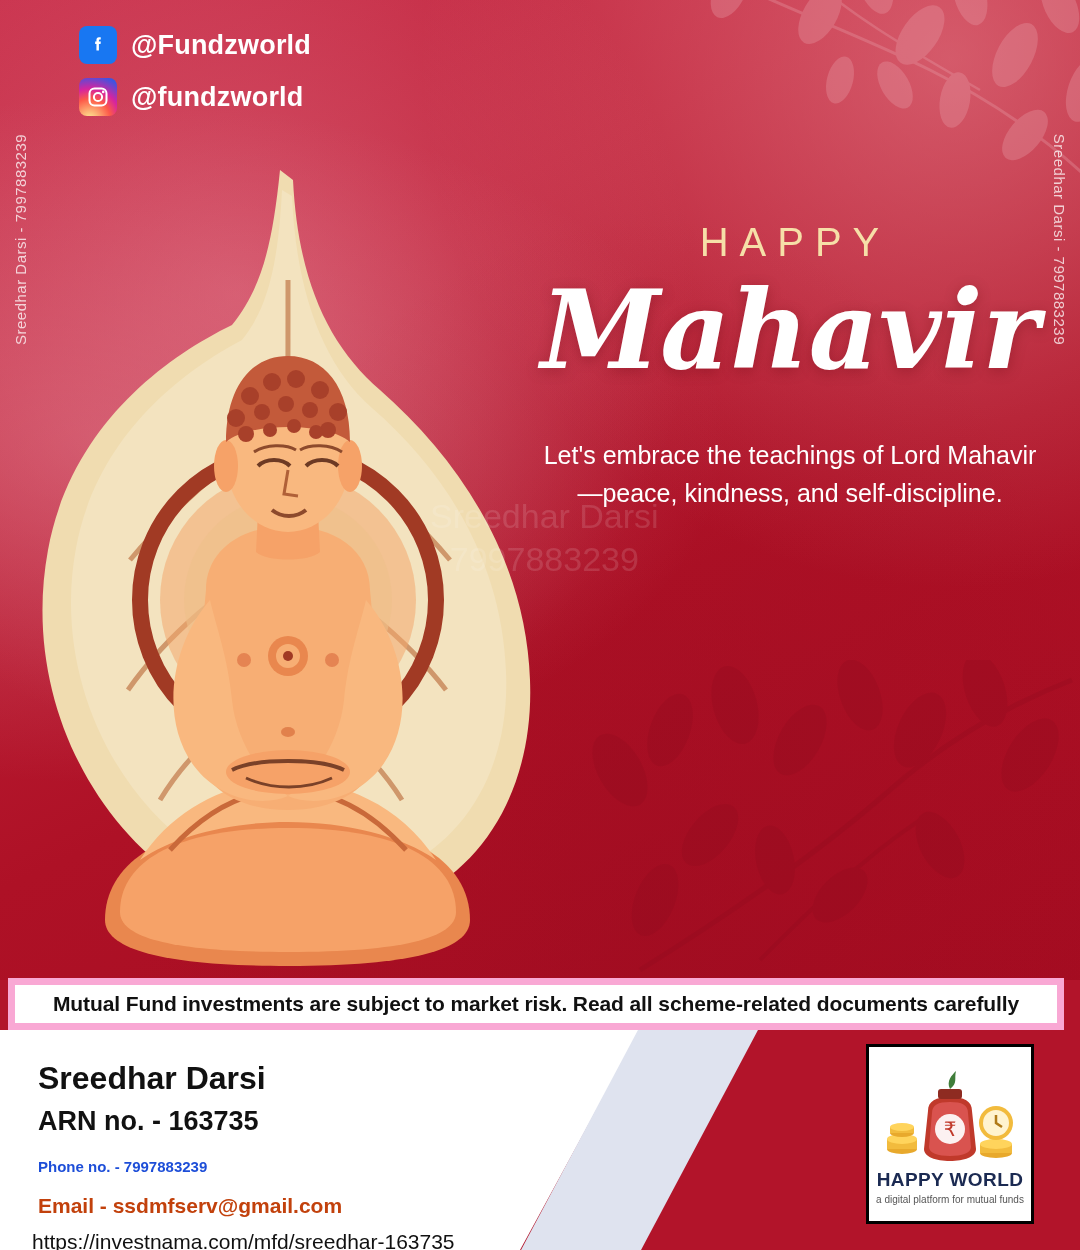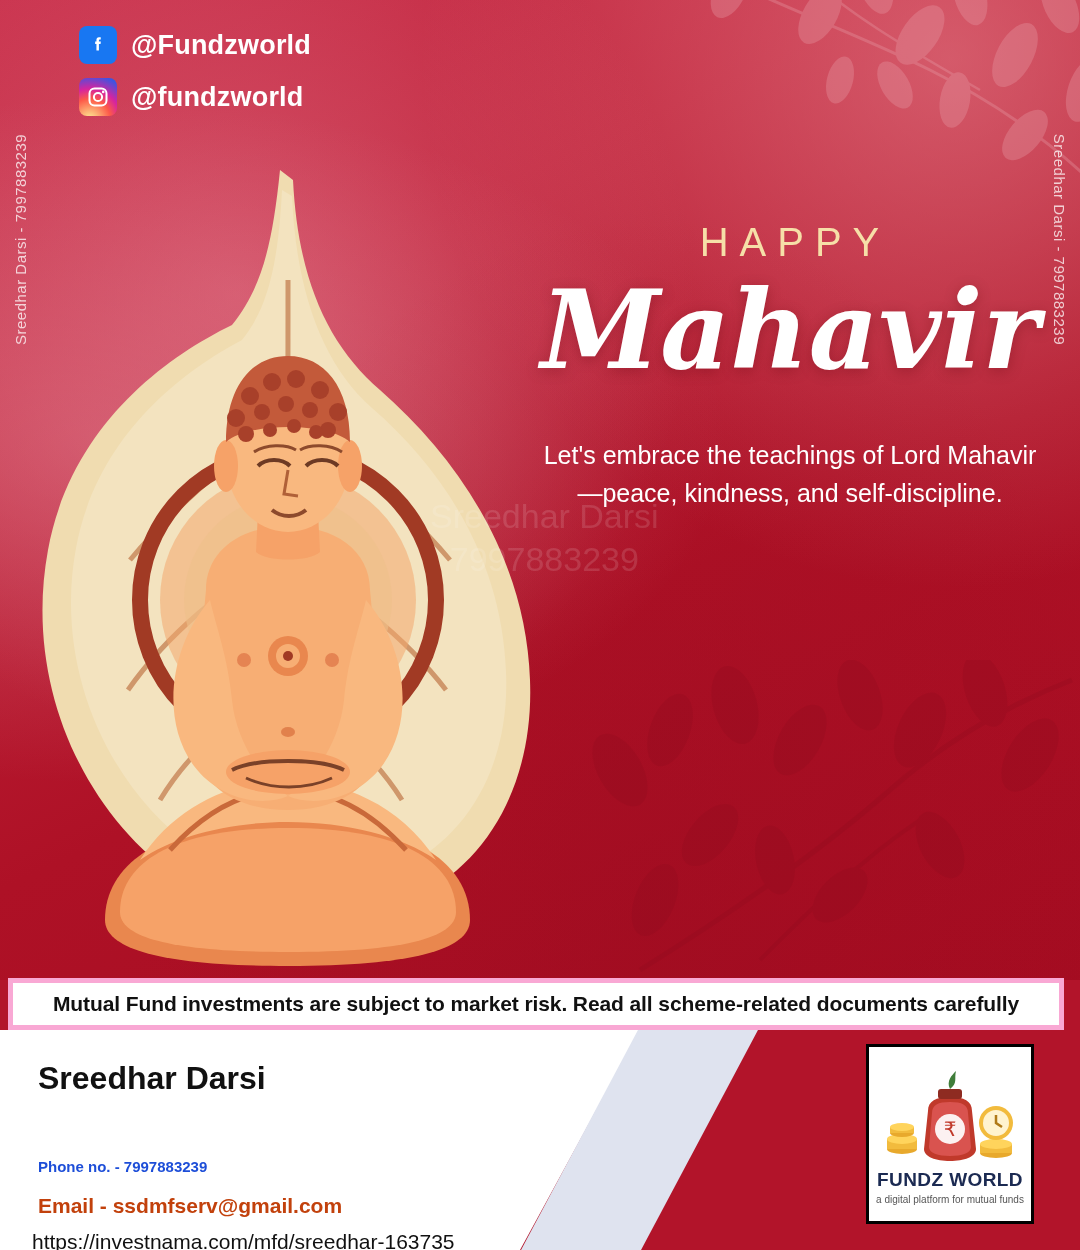--- a/index.html
+++ b/index.html
@@ -179,21 +179,21 @@
   }
 
   
   .disclaimer {
     position: absolute;
     left: 8px;
     top: 978px;
     width: 1056px;
     height: 52px;
     background: #ffffff;
-    border: 5px solid #f9a8d4;
+    border: 7px solid #f9a8d4;
     box-sizing: border-box;
     display: flex;
     align-items: center;
     justify-content: center;
     z-index: 20;
   }
   .disclaimer span {
     color: #111;
     font-size: 21px;
     font-weight: 700;
@@ -477,20 +477,21 @@
 
   <div class="disclaimer">
     <span>Mutual Fund  investments are subject to market risk. Read all scheme-related documents carefully</span>
   </div>
 
   <div class="footer">
     <div class="footer-red"></div>
     <div class="footer-white-stripe"></div>
 
     <div class="f-name">Sreedhar Darsi</div>
+    <div class="f-arn">ARN no. - 163735</div>
     <div class="f-phone">Phone no. - 7997883239</div>
     <div class="f-email">Email - ssdmfserv@gmail.com</div>
     <div class="f-web">https://investnama.com/mfd/sreedhar-163735</div>
 
     <div class="logo-box">
       <svg class="logo-art" viewBox="0 0 140 96">
 
         <g>
           <ellipse cx="22" cy="78" rx="15" ry="5" fill="#e8a92c"></ellipse>
           <rect x="7" y="68" width="30" height="10" fill="#f2bb3d"></rect>
@@ -511,18 +512,18 @@
 
         <g>
           <ellipse cx="116" cy="82" rx="16" ry="5" fill="#e8a92c"></ellipse>
           <rect x="100" y="73" width="32" height="9" fill="#f2bb3d"></rect>
           <ellipse cx="116" cy="73" rx="16" ry="5" fill="#ffd45c"></ellipse>
           <circle cx="116" cy="52" r="17" fill="#f2bb3d"></circle>
           <circle cx="116" cy="52" r="13" fill="#fff3cf"></circle>
           <path d="M116 44 L116 52 L122 56" stroke="#b07a18" stroke-width="2.5" fill="none"></path>
         </g>
       </svg>
-      <div class="logo-name">FUNDZ WORLD</div>
+      <div class="logo-name">HAPPY WORLD</div>
       <div class="logo-tag">a digital platform for mutual funds</div>
     </div>
   </div>
 
 </div>
 
 </body></html>

